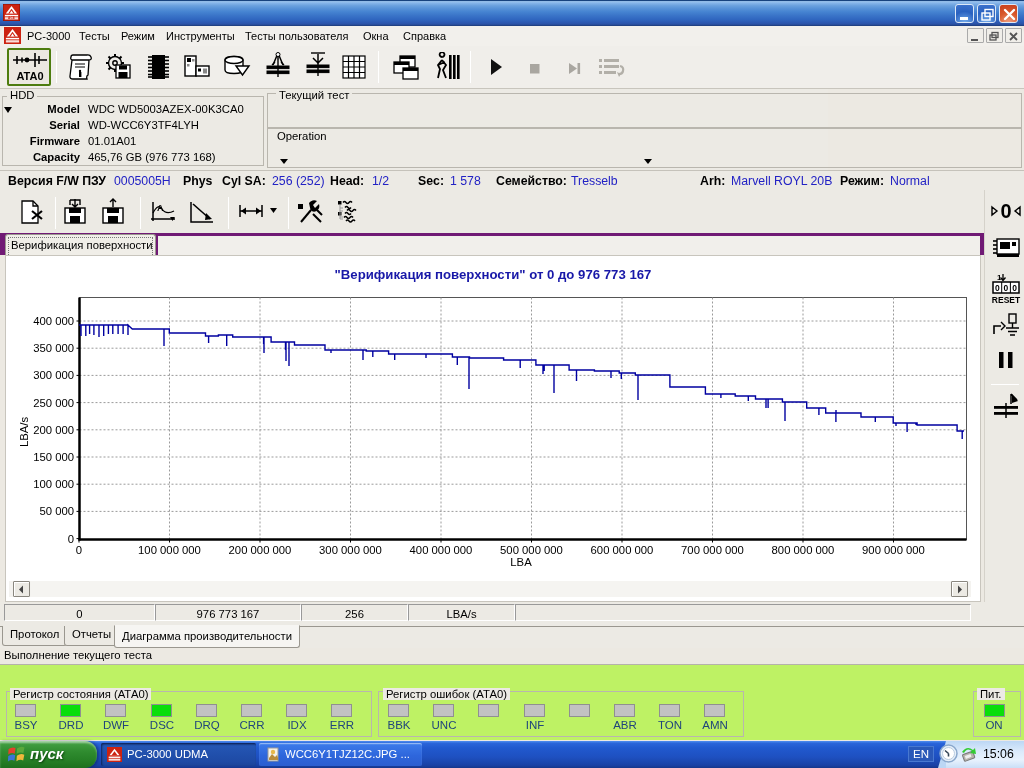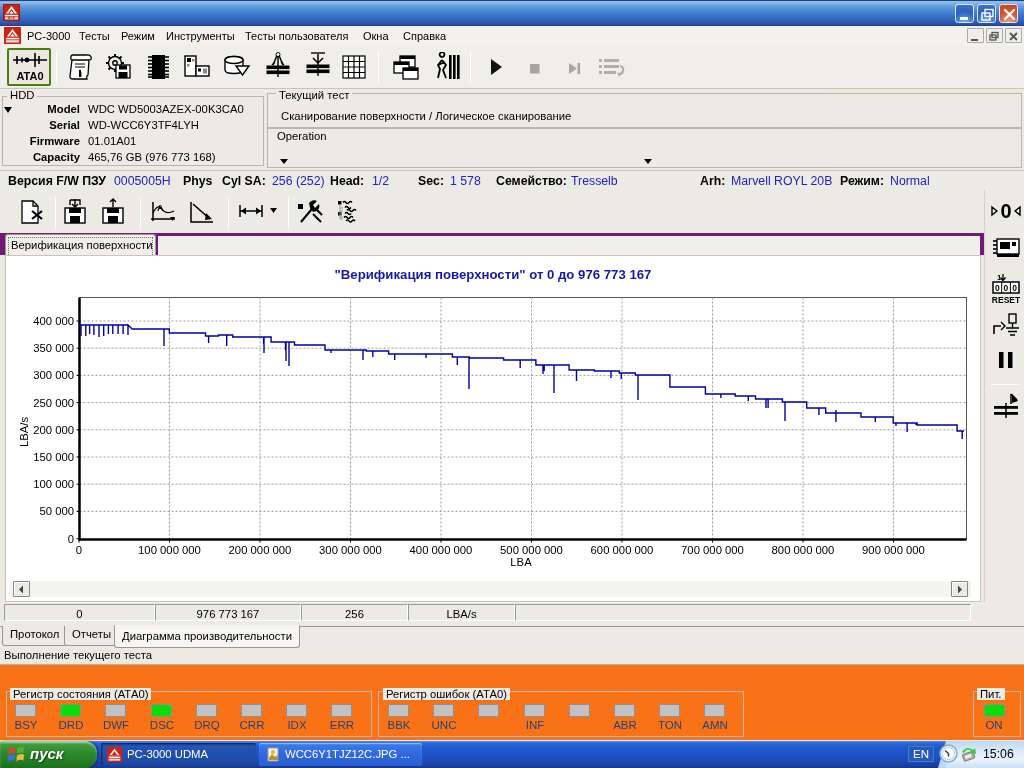--- a/index.html
+++ b/index.html
@@ -48,21 +48,21 @@
 .sbtn { position:absolute; top:0; width:17px; height:16px; background:#eceae4; border:1px solid #8a877f; border-radius:1px; box-shadow:inset 1px 1px 0 #fff; }
 
 #cellrow { left:0; top:602px; width:1024px; height:20px; background:#eceae4; }
 .cell { position:absolute; top:2px; height:17px; border:1px solid; border-color:#999 #fff #fff #999; font-size:11.3px; text-align:center; padding-top:3px; }
 
 #btabs { left:0; top:622px; width:1024px; height:26px; background:#eceae4; }
 .btab { position:absolute; top:4px; height:20px; background:#eceae4; border:1px solid #9a978f; border-top:none; border-radius:0 0 3px 3px; font-size:11.3px; padding:2px 7px 0 7px; }
 
 #curtest { left:0; top:648px; width:1024px; height:16px; font-size:11.3px; }
 
-#regs { left:0; top:664px; width:1024px; height:76px; background:#f97316; }
+#regs { left:0; top:664px; width:1024px; height:76px; background:#bef264; }
 .led { position:absolute; width:21px; height:13px; background:#c2c2c2; border:1px solid #909090; }
 .led.on { background:#0ade0a; }
 .ledlab { position:absolute; font-size:11.5px; color:#20457c; text-align:center; width:40px; }
 
 #taskbar { left:0; top:741px; width:1024px; height:27px;
   background:linear-gradient(180deg,#4e8df0 0%,#2a64d9 9%,#2159cf 25%,#1e50c0 60%,#1941a5 90%,#15368a 100%); }
 #startbtn { position:absolute; left:0; top:0; width:97px; height:27px; border-radius:0 12px 12px 0;
   background:linear-gradient(180deg,#7cbf7c 0%,#3f9c3f 12%,#2f8b2f 40%,#268026 70%,#1d701d 100%);
   box-shadow:inset 0 2px 2px rgba(255,255,255,.35), 2px 0 3px rgba(0,20,60,.4); }
 #startbtn .stext { position:absolute; left:30px; top:4px; color:#fff; font-size:15px; font-weight:bold; font-style:italic; text-shadow:1px 1px 2px rgba(0,40,0,.7); }
@@ -274,21 +274,20 @@
  <div class="abs" style="left:88px;top:14px;font-size:11.3px">WDC WD5003AZEX-00K3CA0</div>
  <div class="abs b" style="left:0;top:30px;width:80px;text-align:right;font-size:11.3px">Serial</div>
  <div class="abs" style="left:88px;top:30px;font-size:11.3px">WD-WCC6Y3TF4LYH</div>
  <div class="abs b" style="left:0;top:46px;width:80px;text-align:right;font-size:11.3px">Firmware</div>
  <div class="abs" style="left:88px;top:46px;font-size:11.3px">01.01A01</div>
  <div class="abs b" style="left:0;top:62px;width:80px;text-align:right;font-size:11.3px">Capacity</div>
  <div class="abs" style="left:88px;top:62px;font-size:11.3px">465,76 GB (976 773 168)</div>
 
  <fieldset class="grp" style="left:267px;top:4px;width:755px;height:35px"></fieldset>
  <div class="grplabel" style="left:276px;top:0px">Текущий тест</div>
- <div class="abs" style="left:281px;top:21px;font-size:11.3px">Сканирование поверхности / Логическое сканирование</div>
  <fieldset class="grp" style="left:267px;top:39px;width:755px;height:40px"></fieldset>
  <div class="grplabel" style="left:274px;top:41px">Operation</div>
  <svg class="abs" style="left:280px;top:70px" width="9" height="6">
       <path d="M0 0 L8 0 L4 5 Z" fill="#000"></path>
     </svg>
  <svg class="abs" style="left:644px;top:70px" width="9" height="6">
       <path d="M0 0 L8 0 L4 5 Z" fill="#000"></path>
     </svg>
 </div>
 

